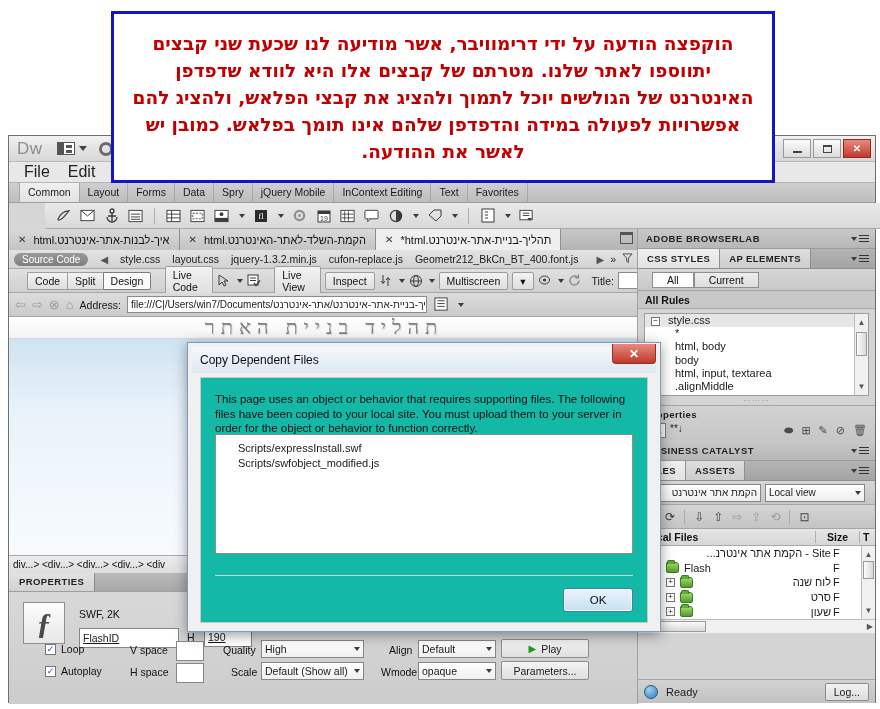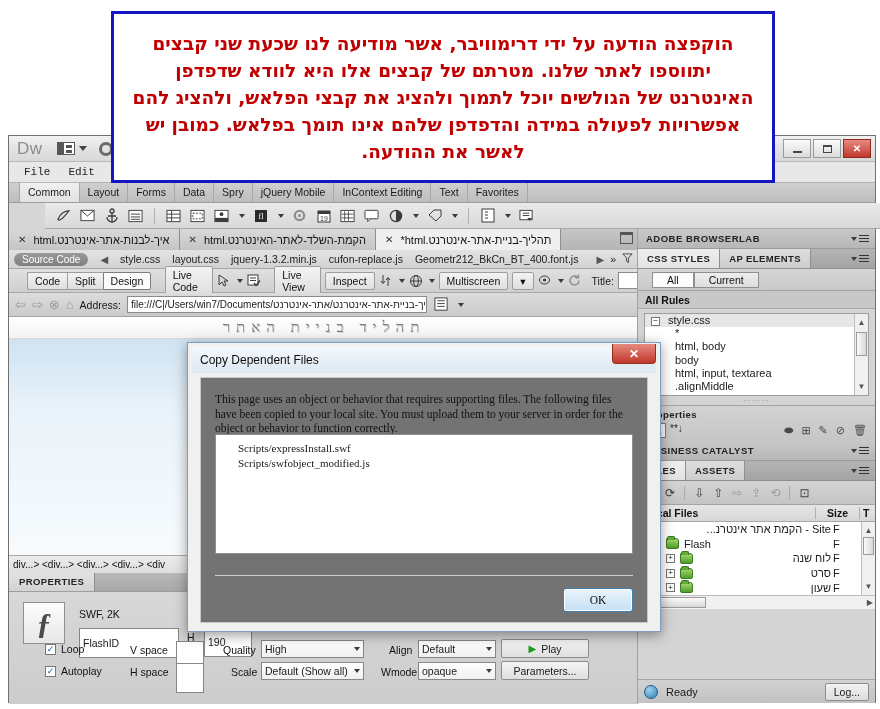--- a/index.html
+++ b/index.html
@@ -70,21 +70,21 @@
     border-color: #8e2b20; color: #fff; font-weight: bold;
   }
   .min-glyph { width: 9px; height: 2px; background: #444; margin-top: 6px; }
   .max-glyph { width: 9px; height: 8px; border: 1px solid #444; border-top-width: 2px; }
 
   .dw-menubar {
     position: absolute; left: 0; top: 26px; width: 100%; height: 21px;
     background: #e8e8e8; border-bottom: 1px solid #b5b5b5;
     display: flex; align-items: center; padding-left: 6px;
   }
-  .dw-menubar span { padding: 2px 9px; font-size: 11px; color: #222; font-family: Liberation Mono, monospace; }
+  .dw-menubar span { padding: 2px 9px; font-size: 16px; color: #222; }
 
   
   .insert-tabs {
     position: absolute; left: 0; top: 47px; width: 100%; height: 20px;
     background: linear-gradient(to bottom,#cfcfcf,#bdbdbd);
     border-bottom: 1px solid #9d9d9d;
     display: flex; align-items: flex-end; padding-left: 10px;
   }
   .insert-tab {
     font-size: 10.5px; padding: 3px 8px 3px 8px; color: #1a1a1a;
@@ -190,21 +190,21 @@
     background: #ffffff; overflow: hidden;
   }
   .canvas-head {
     width: 100%; height: 22px;
     background: linear-gradient(to bottom,#ffffff,#f3f3f3);
     border-bottom: 1px solid #d8d8d8;
     display: flex; align-items: center; justify-content: center;
   }
   .canvas-title {
     font-family: "Liberation Serif", serif;
-    font-size: 15px; color: #808080; letter-spacing: 6px;
+    font-size: 20px; color: #808080; letter-spacing: 6px;
     direction: rtl; white-space: nowrap;
     text-shadow: 1px 1px 0 #d8d8d8;
   }
   .canvas-body {
     width: 100%; height: 216px;
     background: linear-gradient(to bottom,#cfe3f2 0%, #eaf3fa 35%, #f7fbfe 100%);
   }
 
   
   .tag-sel {
@@ -232,22 +232,22 @@
   .flash-ico {
     position: absolute; left: 14px; top: 10px; width: 42px; height: 42px;
     background: linear-gradient(to bottom,#fdfdfd,#e7e7e7);
     border: 1px solid #8f8f8f;
     display: flex; align-items: center; justify-content: center;
     font-family: "Liberation Serif", serif; font-size: 30px;
     font-style: italic; font-weight: bold; color: #4a4a4a;
   }
   .prop-row { position: absolute; font-size: 10.5px; color: #111; }
   .txt-in {
-    background: #fff; border: 1px solid #868686; height: 30px;
-    font-size: 10.5px; padding: 0 3px; display: flex; align-items: center;
+    background: #fff; border: 1px solid #868686; height: 20px;
+    font-size: 10.5px; padding: 0 3px; display: flex; align-items: center; text-decoration: underline;
   }
   .sel-in {
     background: linear-gradient(to bottom,#ffffff,#f0f0f0);
     border: 1px solid #868686; height: 18px; font-size: 10.5px;
     padding: 0 3px; display: flex; align-items: center;
     justify-content: space-between;
   }
   .btn-pl {
     background: linear-gradient(to bottom,#f4f4f4,#dfdfdf);
     border: 1px solid #8d8d8d; border-radius: 2px; height: 19px;
@@ -441,21 +441,21 @@
   .modal-close {
     position: absolute; right: 4px; top: 1px; width: 44px; height: 20px;
     background: linear-gradient(to bottom,#e8897f,#c0392b);
     border: 1px solid #95301f; border-top: none;
     border-radius: 0 0 4px 4px;
     display: flex; align-items: center; justify-content: center;
     color: #fff; font-weight: bold; font-size: 12px;
   }
   .modal-inner {
     position: absolute; left: 12px; top: 34px; right: 12px; bottom: 8px;
-    background: #737373; border: 1px solid #c8c8c8; font-family: Liberation Serif, serif;
+    background: #14b8a6; border: 1px solid #c8c8c8;
   }
   .modal-text {
     position: absolute; left: 14px; top: 14px; right: 14px;
     font-size: 11.5px; line-height: 14.5px; color: #111;
   }
   .modal-list {
     position: absolute; left: 14px; top: 56px; right: 14px; height: 120px;
     background: #fff; border: 1px solid #8f8f8f;
     padding: 6px 0 0 22px; font-size: 11px; line-height: 15px;
   }
@@ -885,20 +885,30 @@
 
       <div class="panel-tabbar">
         <div class="ptab sel">FILES</div>
         <div class="ptab">ASSETS</div>
         <span class="menu-ico">
             <span class="mini-tri"></span>
             <span class="hamb"></span>
           </span>
       </div>
 
+      <div class="files-toolbar">
+        <div class="files-sel" style="width:118px; direction:rtl;">
+          <span>הקמת אתר אינטרנט</span>
+          <span class="mini-tri"></span>
+        </div>
+        <div class="files-sel" style="width:100px;">
+          <span>Local view</span>
+          <span class="mini-tri"></span>
+        </div>
+      </div>
 
       <div class="files-ico-row">
         <span>⇋</span>
         <span>⟳</span>
         <span style="width:1px;height:14px;background:#ababab;display:inline-block"></span>
         <span>⇩</span>
         <span>⇧</span>
         <span style="color:#9a9a9a">⇨</span>
         <span style="color:#9a9a9a">⇪</span>
         <span style="color:#9a9a9a">⟲</span>

